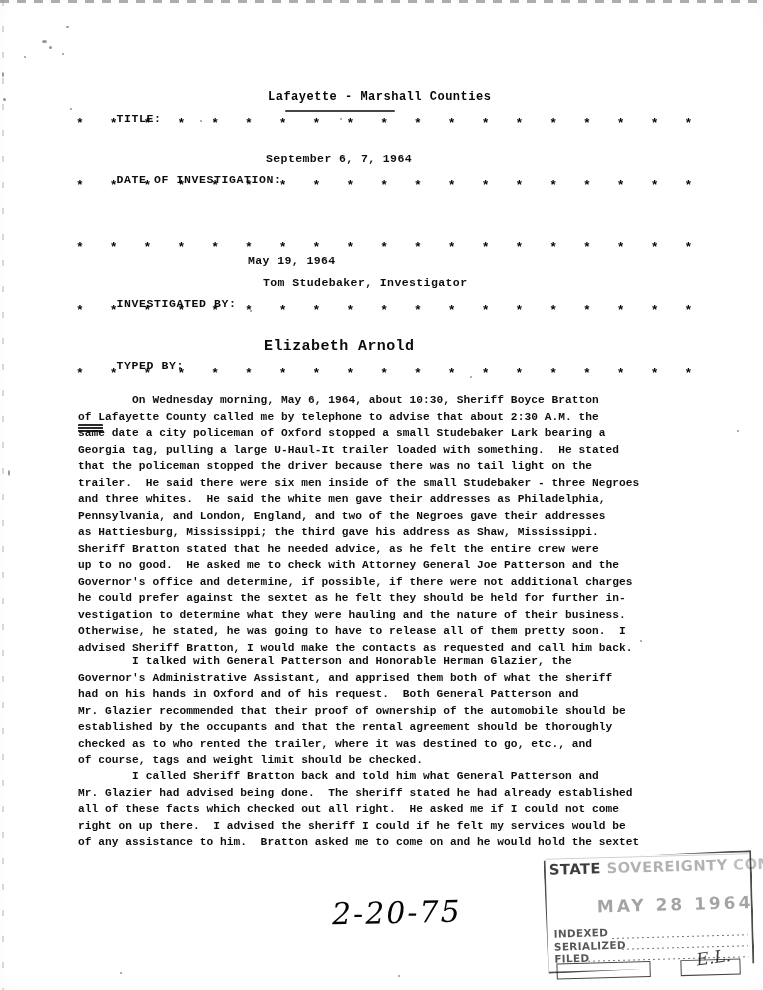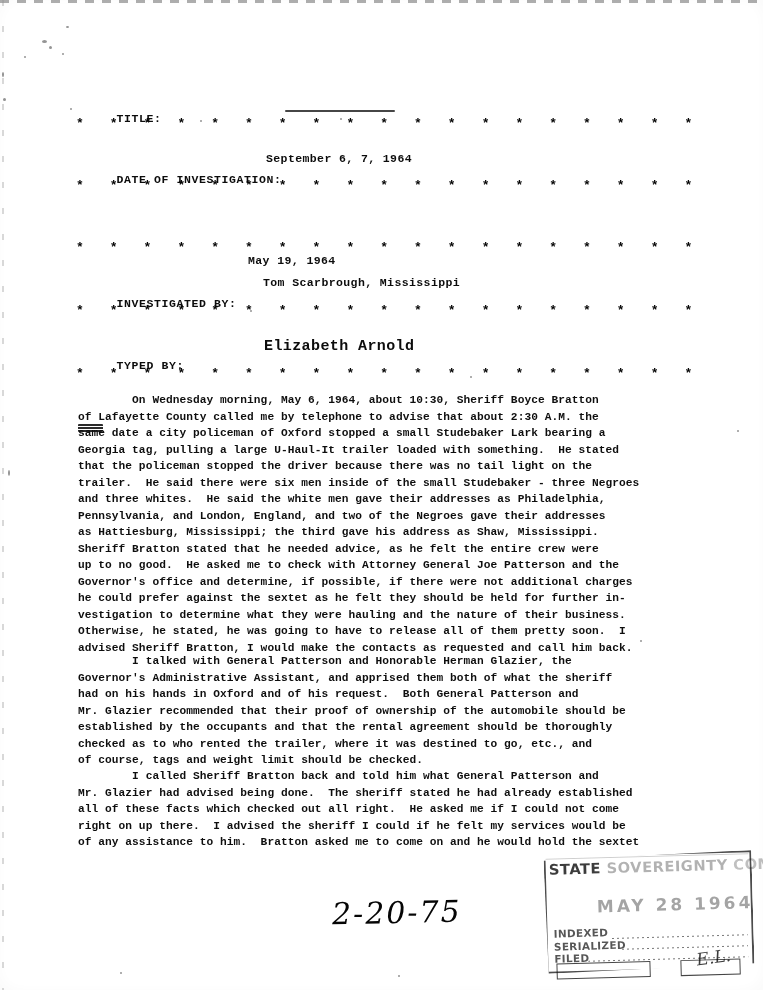--- a/index.html
+++ b/index.html
@@ -261,39 +261,40 @@
   <div class="speck" style="left:470px;top:376px;width:2px;height:2px;"></div>
   <div class="speck" style="left:640px;top:640px;width:2px;height:2px;"></div>
   <div class="speck" style="left:8px;top:470px;width:2px;height:6px;"></div>
   <div class="speck" style="left:737px;top:430px;width:2px;height:2px;"></div>
   <div class="speck" style="left:120px;top:972px;width:2px;height:2px;"></div>
   <div class="speck" style="left:398px;top:975px;width:2px;height:2px;"></div>
 
   <div class="hdr-row" style="top:91px;">
     <span class="hdr-label">TITLE:</span>
   </div>
+  <div class="title-value" style="left:268px;top:90px;">Lafayette - Marshall Counties</div>
   <div class="title-underline" style="left:285px;top:110px;width:110px;"></div>
 
   <div class="starline" style="top:116px;">* * * * * * * * * * * * * * * * * * * * * * * * * * * * * * * * * * * * * * * * * * *</div>
 
   <div class="hdr-row" style="top:152px;">
     <span class="hdr-label">DATE OF INVESTIGATION:</span>
   </div>
   <div class="hdr-value tw" style="left:266px;top:152px;font-size:11.5px;">September 6, 7, 1964</div>
 
   <div class="starline" style="top:178px;">* * * * * * * * * * * * * * * * * * * * * * * * * * * * * * * * * * * * * * * * * * *</div>
 
   <div class="hdr-value tw" style="left:248px;top:214px;font-size:11.5px;margin-top:40px;">May 19, 1964</div>
 
   <div class="starline" style="top:240px;">* * * * * * * * * * * * * * * * * * * * * * * * * * * * * * * * * * * * * * * * * * *</div>
 
   <div class="hdr-row" style="top:276px;">
     <span class="hdr-label">INVESTIGATED BY:</span>
   </div>
-  <div class="hdr-value tw" style="left:263px;top:276px;font-size:11.5px;">Tom Scarbrough, Mississippi</div>
+  <div class="hdr-value tw" style="left:263px;top:276px;font-size:11.5px;">Tom Studebaker, Investigator</div>
 
   <div class="starline" style="top:303px;">* * * * * * * * * * * * * * * * * * * * * * * * * * * * * * * * * * * * * * * * * * *</div>
 
   <div class="hdr-row" style="top:338px;">
     <span class="hdr-label">TYPED BY:</span>
   </div>
   <div class="hdr-value tw" style="left:264px;top:338px;font-size:15px;">Elizabeth Arnold</div>
 
   <div class="starline" style="top:366px;">* * * * * * * * * * * * * * * * * * * * * * * * * * * * * * * * * * * * * * * * * * *</div>
 

